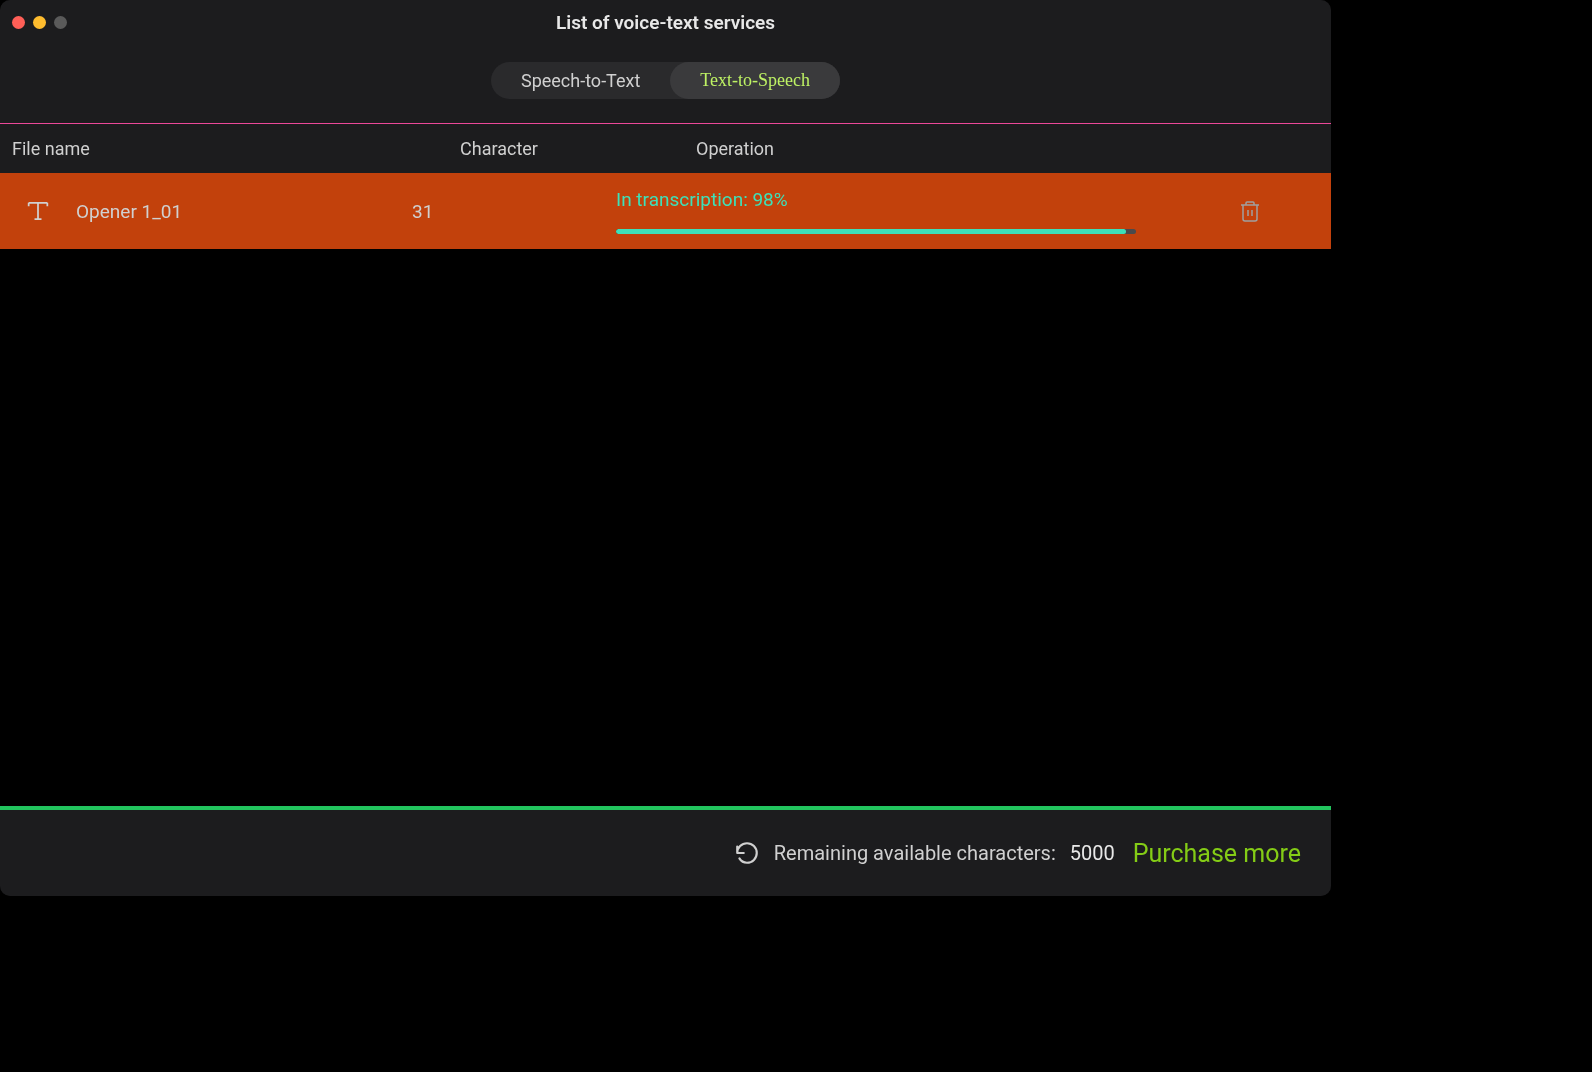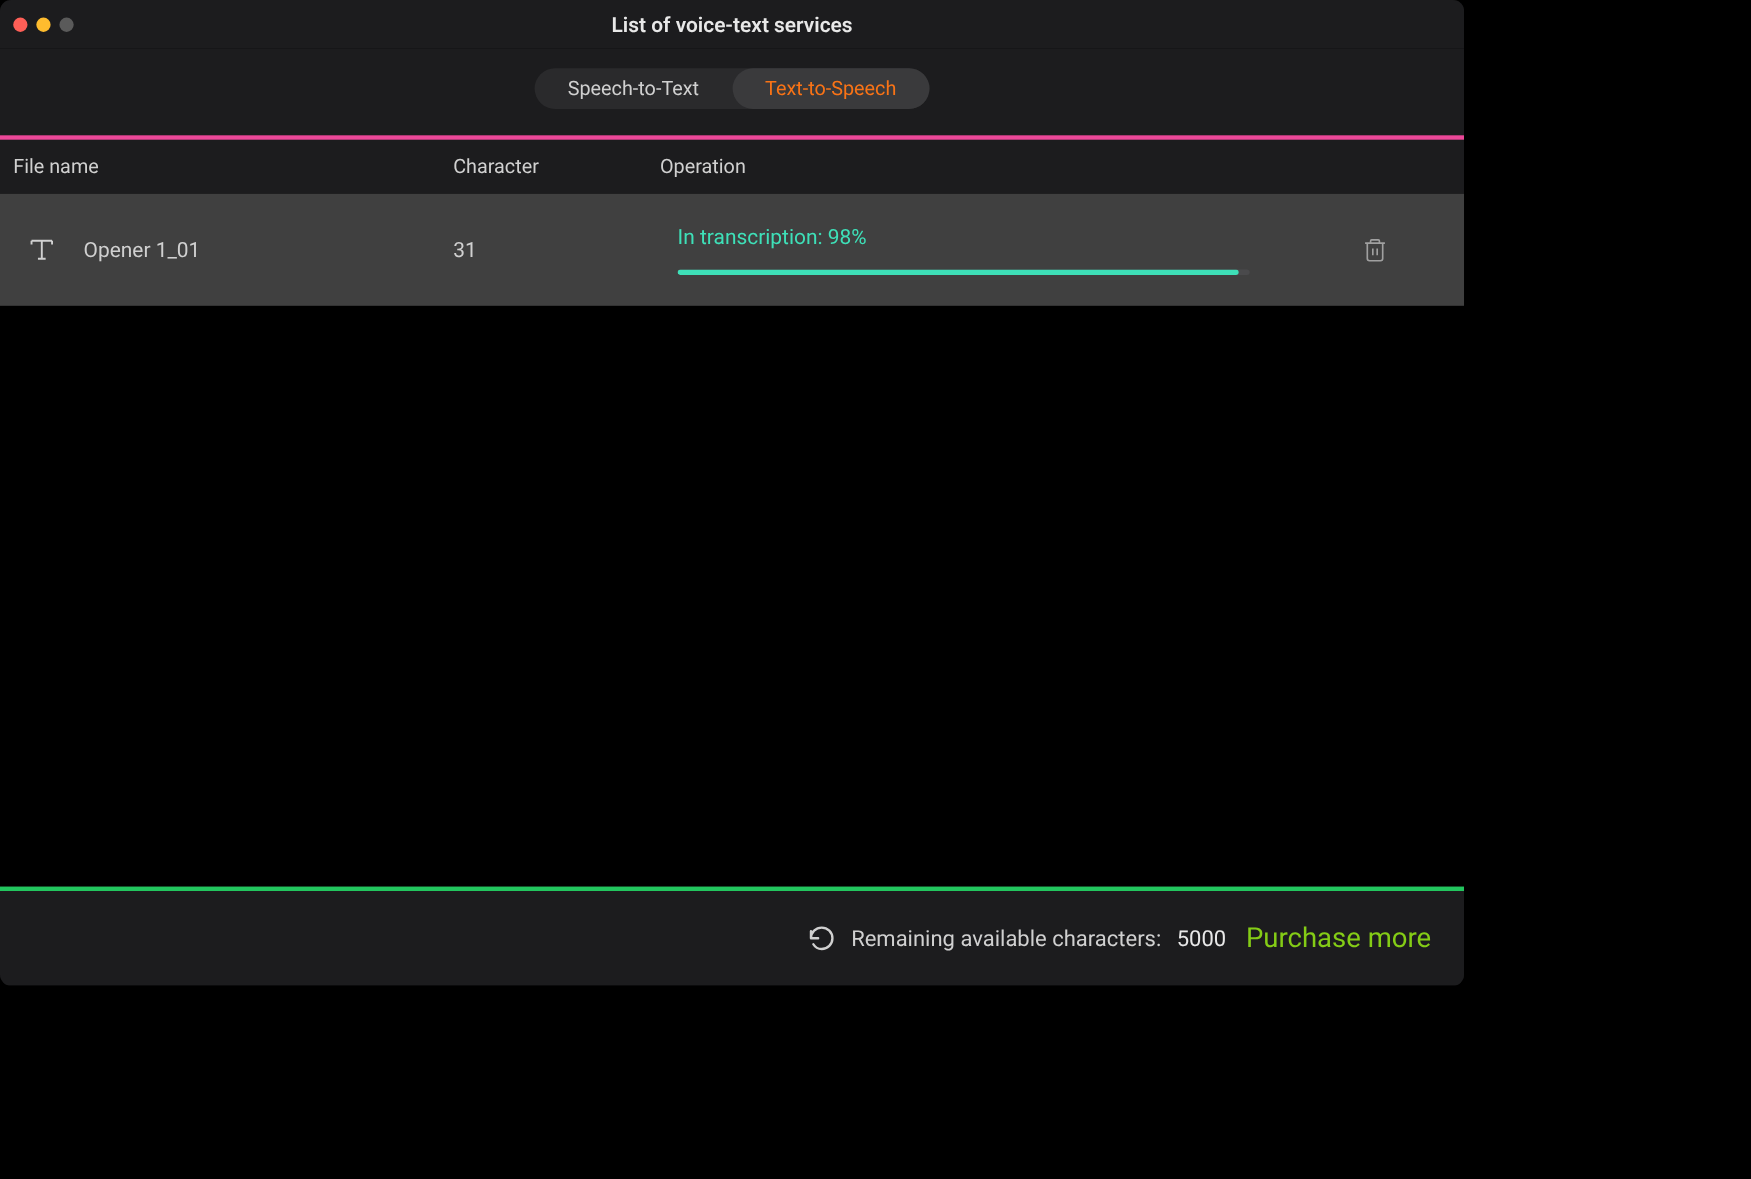--- a/index.html
+++ b/index.html
@@ -72,45 +72,47 @@
     }
     .tab {
       padding: 8px 30px;
       font-size: 18px;
       border-radius: 20px;
       cursor: pointer;
       color: #d0d0d0;
     }
     .tab.active {
       background: #3a3a3c;
-      color: #f97316;
+      color: #bef264;
+      font-family: Liberation Serif, serif;
     }
     .table-header {
       background: #1c1c1e;
       display: flex;
-      border-top: 4px solid #ec4899;
+      border-top: 1px solid #ec4899;
       padding: 14px 0;
       flex-shrink: 0;
+      gap: 48px;
     }
     .col {
       color: #d0d0d0;
       font-size: 18px;
     }
     .col-filename { width: 400px; padding-left: 12px; }
     .col-character { width: 188px; padding-left: 12px; }
     .col-status { width: 580px; padding-left: 12px; }
     .col-operation { flex: 1; padding-left: 12px; }
     .table-body {
       flex: 1;
       background: #000000;
     }
     .row {
       display: flex;
-      background: #404040;
-      height: 102px;
+      background: #c2410c;
+      height: 76px;
       align-items: center;
     }
     .cell-filename {
       width: 400px;
       padding-left: 24px;
       display: flex;
       align-items: center;
       gap: 24px;
     }
     .text-icon {

